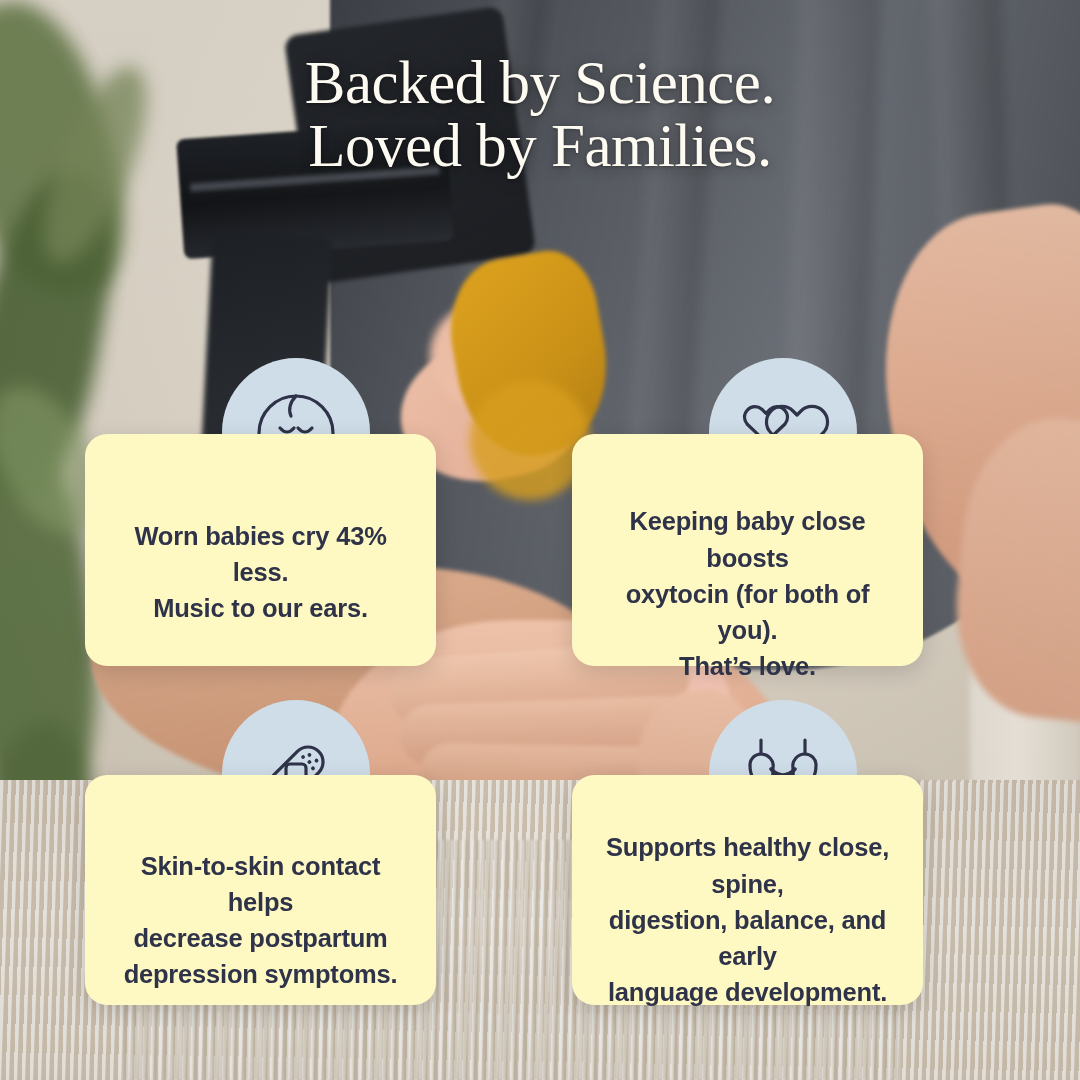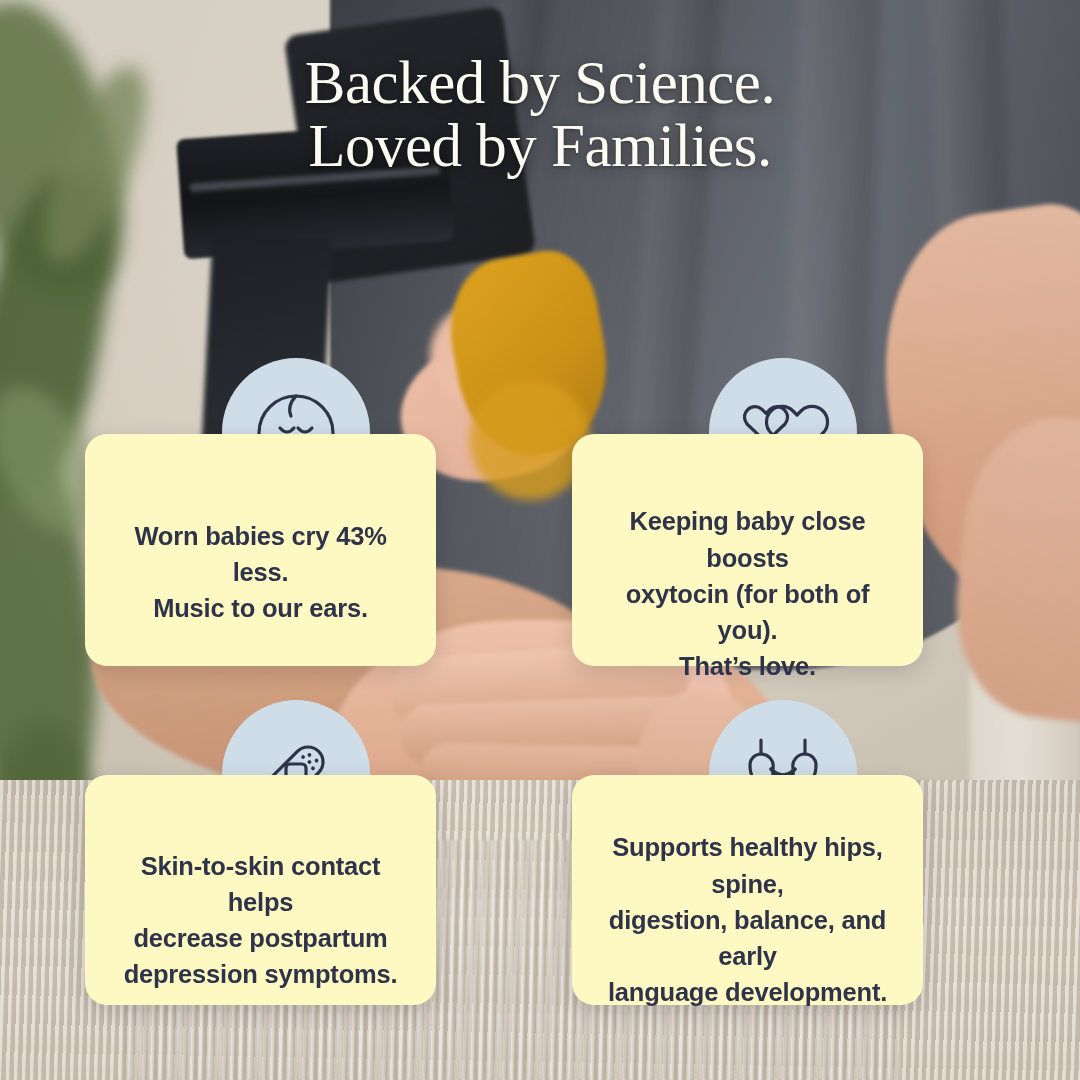--- a/index.html
+++ b/index.html
@@ -340,18 +340,18 @@
         <path d="M74 32 a11 11 0 0 1 11 11 q0 8 -3 13 a9 9 0 0 1 -15 7 q-5 -5 -5 -13 L62 46 a12 12 0 0 1 12 -14 Z"></path>
         <path d="M40 47 q12 18 24 0"></path>
         <path d="M40 47 q12 12 24 0"></path>
         <path d="M36 72 q16 14 32 0"></path>
         <path d="M36 72 l8 -4 M36 72 l2 9"></path>
         <path d="M68 72 l-8 -4 M68 72 l-2 9"></path>
       </g>
     </svg>
   </div>
   <div class="card c4">
-    <div class="card-text">Supports healthy hips, spine,
+    <div class="card-text">Supports healthy close, spine,
 digestion, balance, and early
 language development.</div>
   </div>
 
 </div>
 
 </body></html>

